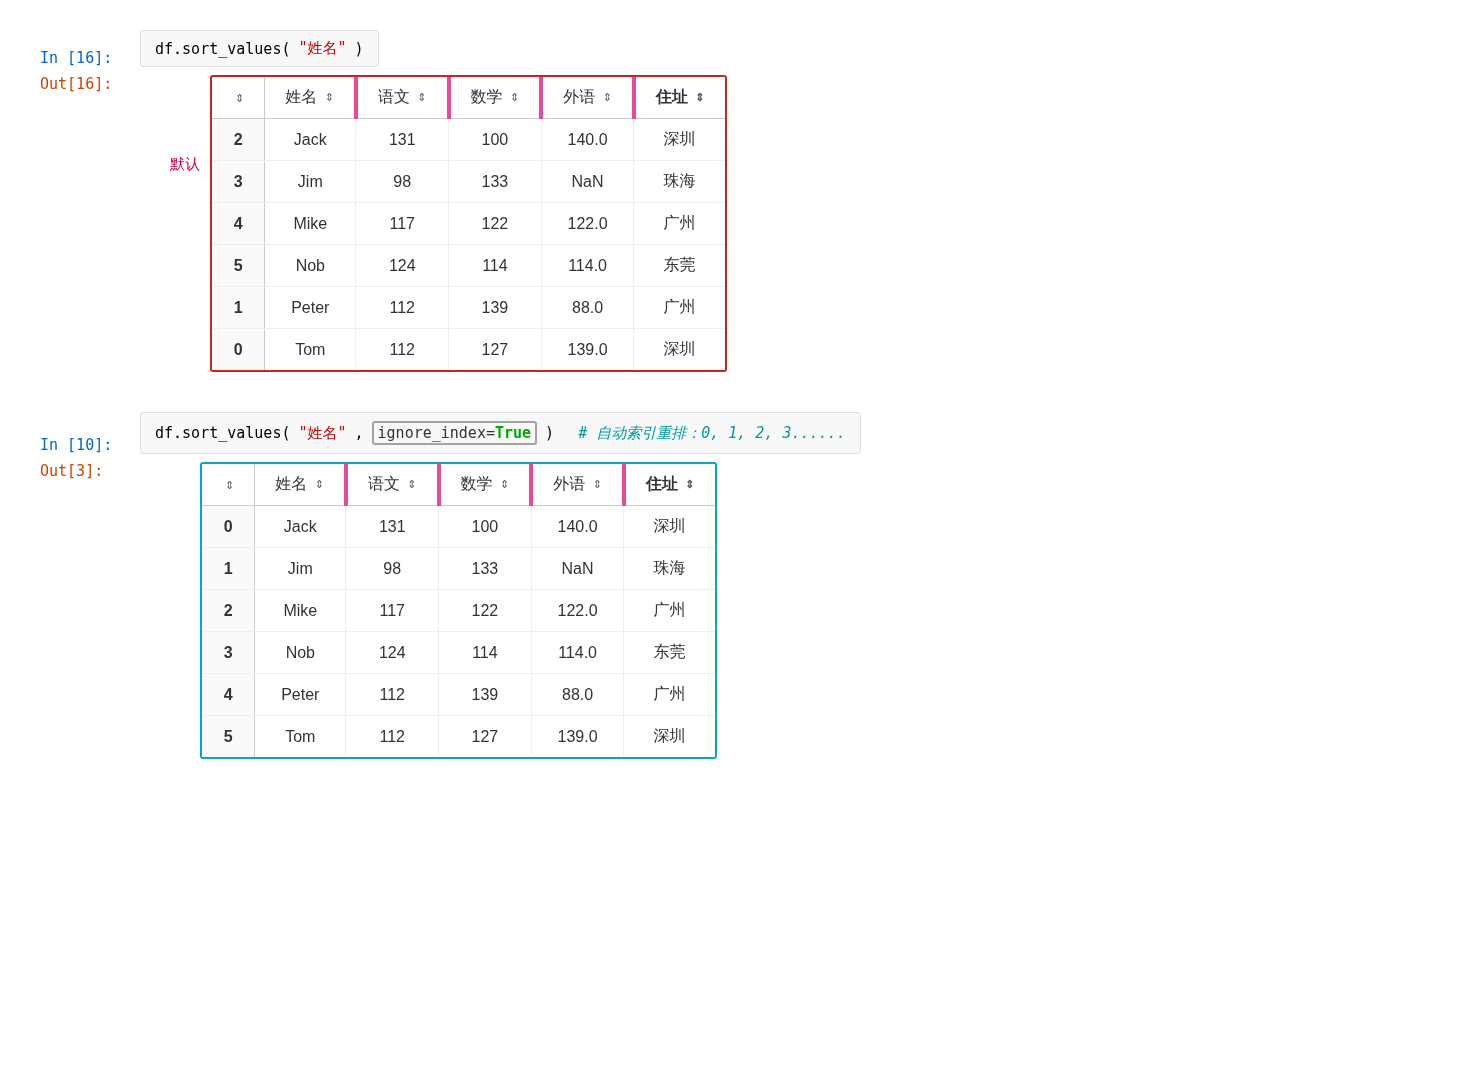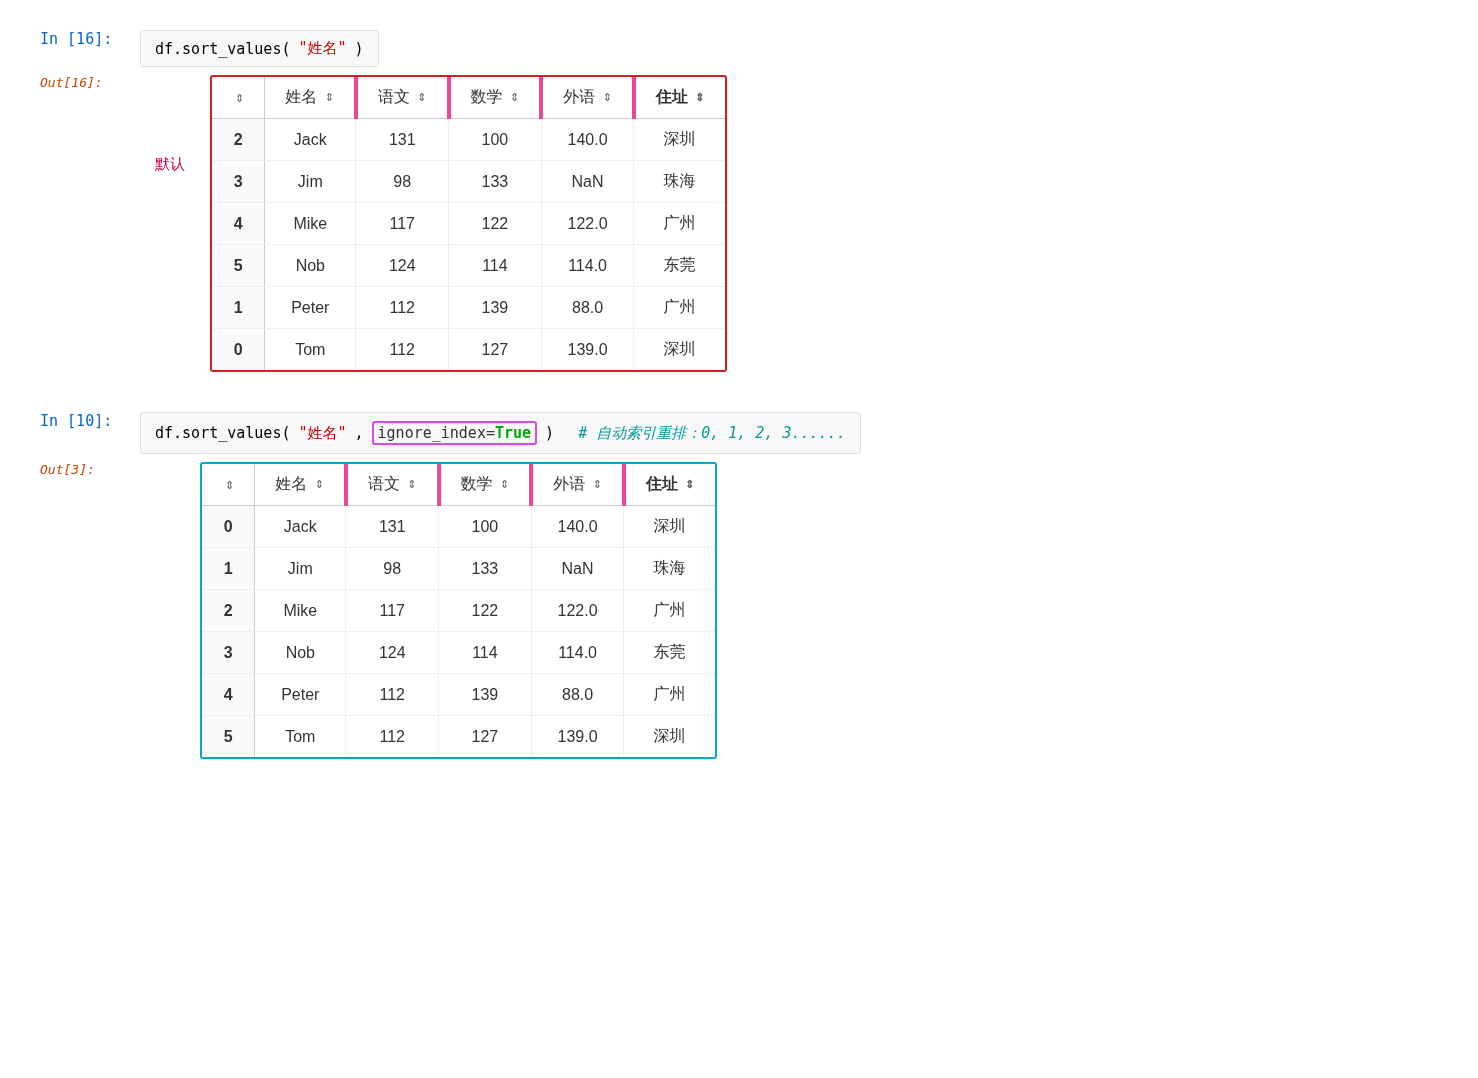--- a/index.html
+++ b/index.html
@@ -9,56 +9,55 @@
       font-size: 16px;
       padding: 30px 40px;
     }
 
     .cell-block {
       margin-bottom: 30px;
     }
 
     .in-line {
       display: flex;
-      align-items: flex-start;
+      align-items: flex-end;
       margin-bottom: 8px;
     }
 
     .in-label {
       color: #0066cc;
       font-family: monospace;
       font-size: 15px;
       min-width: 100px;
       white-space: nowrap;
     }
 
     .out-label {
       color: #cc4400;
       font-family: monospace;
-      font-size: 13px;
+      font-size: 15px;
       min-width: 100px;
       white-space: nowrap;
-      font-style: italic;
     }
 
     .code-box {
       background: #f8f8f8;
       border: 1px solid #e0e0e0;
       border-radius: 3px;
       padding: 8px 14px;
       font-family: monospace;
       font-size: 15px;
       display: flex;
       align-items: center;
       gap: 8px;
     }
 
     .code-box .kw-str { color: #cc0000; }
     .code-box .kw-highlight {
-      border: 2px solid #d946ef;
+      border: 2px solid #a3a3a3;
       border-radius: 3px;
       padding: 1px 4px;
       color: #333;
     }
     .code-box .kw-highlight .kw-true { color: #00aa00; font-weight: bold; }
     .code-box .kw-comment {
       color: #009999;
       font-style: italic;
       margin-left: 16px;
     }
@@ -68,21 +67,21 @@
       align-items: flex-start;
       margin-top: 4px;
     }
 
     .default-label {
       color: #cc0044;
       font-size: 15px;
       margin-top: 80px;
       margin-right: 10px;
       min-width: 60px;
-      text-align: center;
+      text-align: right;
     }
 
     .table-wrapper-red {
       border: 2px solid #cc2222;
       border-radius: 3px;
       overflow: hidden;
       margin-left: 0px;
     }
 
     .table-wrapper-cyan {

